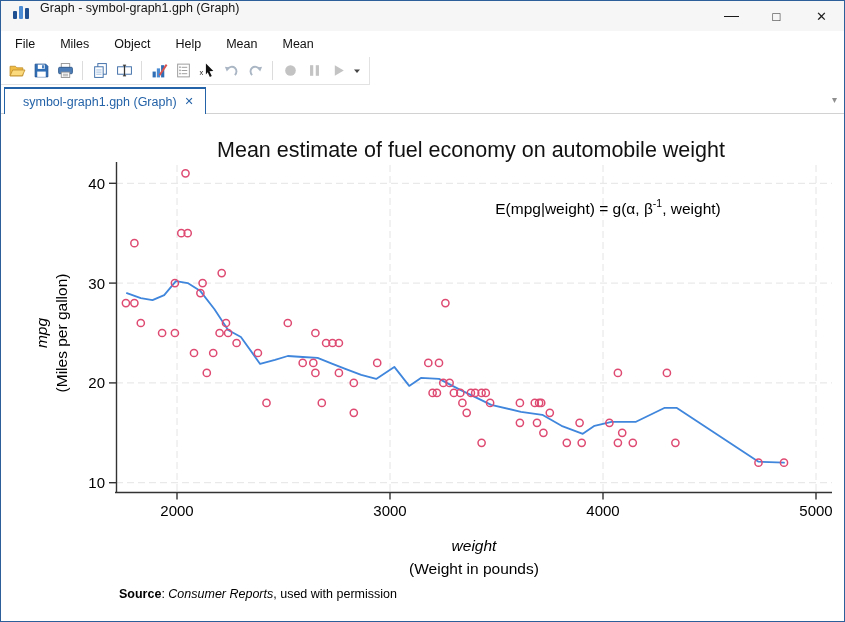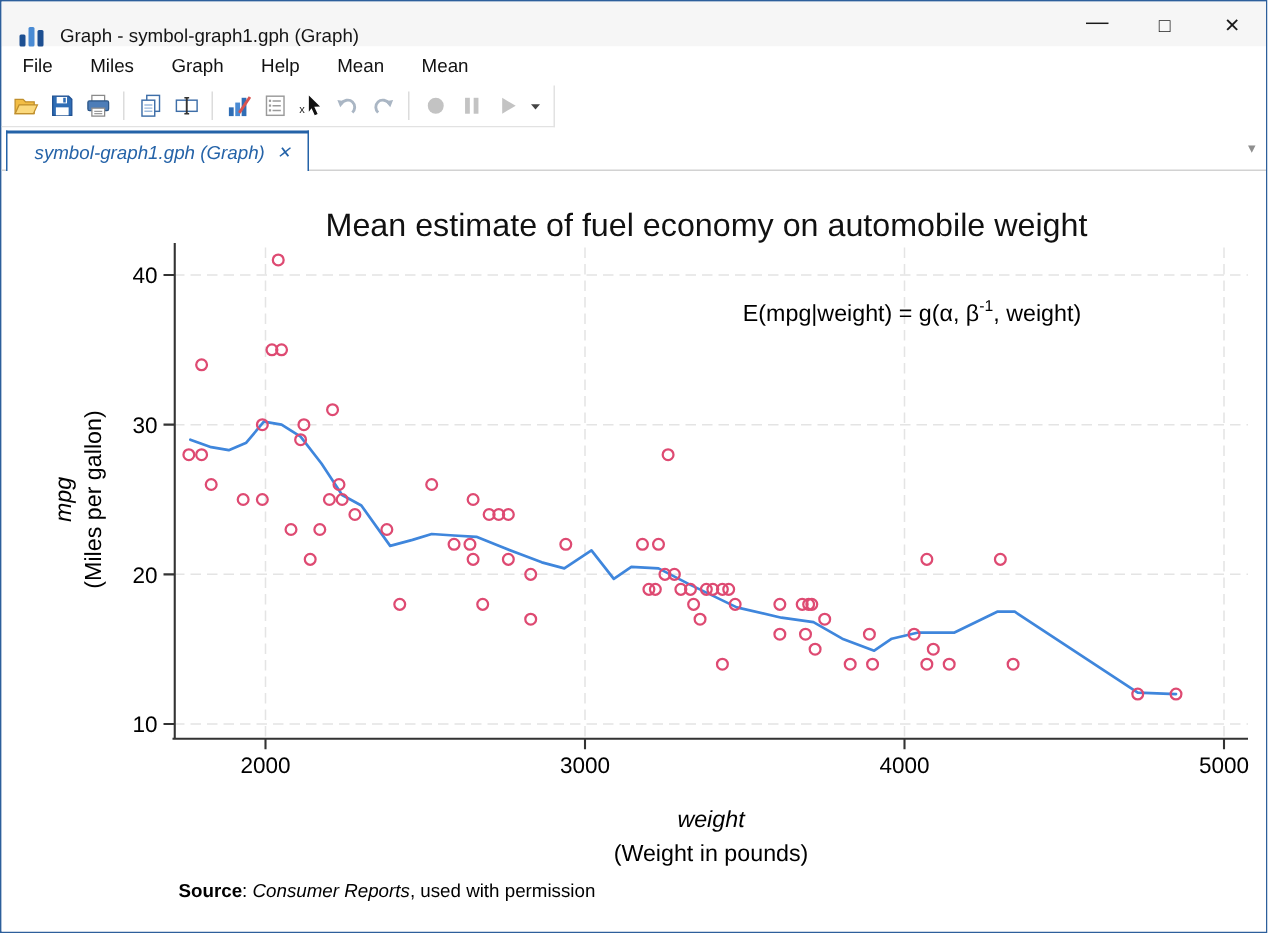--- a/index.html
+++ b/index.html
@@ -1,39 +1,39 @@
 <!DOCTYPE html>
 <html><head>
 <meta charset="utf-8">
 <style>
   html,body{margin:0;padding:0;background:#fff;font-family:"Liberation Sans",sans-serif;}
   .window{width:845px;height:622px;box-sizing:border-box;border:1px solid #2d5f9b;background:#fff;position:relative;overflow:hidden;}
   
-  .titlebar{height:30px;background:#f6f6f6;display:flex;align-items:flex-end;padding-left:12px;}
+  .titlebar{height:30px;background:#f6f6f6;display:flex;align-items:flex-start;padding-left:12px;}
   .app-icon{width:18px;height:18px;display:flex;align-items:flex-end;gap:2px;}
   .app-icon i{display:block;width:4px;border-radius:1px;}
   .app-icon .b1{height:8px;background:#1d4f91;}
   .app-icon .b2{height:13px;background:#4a8bd4;}
   .app-icon .b3{height:11px;background:#1d4f91;}
   .win-title{font-size:12.5px;color:#141414;margin-left:9px;}
   .win-controls{margin-left:auto;display:flex;height:30px;}
   .win-btn{width:45px;display:flex;align-items:center;justify-content:center;font-size:13px;color:#1a1a1a;cursor:default;}
   .win-btn.min{font-size:15px;padding-bottom:4px;}
   
   .menubar{height:26px;display:flex;align-items:center;padding-left:12px;gap:21px;font-size:12.5px;color:#111;background:#fff;}
   .menu-item{padding:2px 2px;}
   
   .toolbar{height:27px;display:inline-flex;align-items:center;padding:0 6px 0 5px;gap:2px;background:#fff;border-right:1px solid #e2e2e2;border-bottom:1px solid #e2e2e2;}
   .tbtn{width:22px;height:22px;display:flex;align-items:center;justify-content:center;}
   .tbtn svg{width:17px;height:17px;}
   .tsep{width:1px;height:19px;background:#dcdcdc;margin:0 4px;}
   .tcaret{width:12px;display:flex;align-items:center;justify-content:center;}
   
   .tabrow{height:28px;background:#fff;border-bottom:1px solid #d2d2d2;display:flex;align-items:flex-end;position:relative;}
-  .tab{height:27px;box-sizing:border-box;margin:0 0 -1px 3px;background:#fff;border:1px solid #2563a8;border-top-width:2px;border-bottom:none;width:202px;display:flex;align-items:center;padding:0 12px 0 18px;color:#2563a8;font-size:12.5px;font-style:italic;}
+  .tab{height:27px;box-sizing:border-box;margin:0 0 -1px 3px;background:#fff;border:1px solid #2563a8;border-top-width:2px;border-bottom:none;width:202px;display:flex;align-items:center;padding:0 12px 0 18px;color:#2563a8;font-size:12.5px;}
   .tab-label{flex:1;text-align:center;white-space:nowrap;}
   .tab-close{font-size:11px;margin-left:8px;color:#2563a8;}
   .tabbar-caret{position:absolute;right:7px;bottom:8px;font-size:10px;color:#8f8f8f;line-height:1;}
   
   .canvas{height:509px;background:#fff;position:relative;}
   .grid{stroke:#e4e4e4;stroke-width:1;stroke-dasharray:7 4;fill:none;}
   .axis{stroke:#333;stroke-width:1.4;fill:none;}
   .tick{font-family:"Liberation Sans",sans-serif;font-size:15px;fill:#000;}
   .pt{fill:none;stroke:#de4a72;stroke-width:1.5;}
   .fit{fill:none;stroke:#3f86dc;stroke-width:1.8;stroke-linejoin:round;stroke-linecap:round;}
@@ -63,21 +63,21 @@
       <div class="win-btn min">—</div>
       <div class="win-btn">□</div>
       <div class="win-btn">✕</div>
     </div>
   </div>
 
   
   <div class="menubar">
     <span class="menu-item">File</span>
     <span class="menu-item">Miles</span>
-    <span class="menu-item">Graph</span>
+    <span class="menu-item">Object</span>
     <span class="menu-item">Help</span>
     <span class="menu-item">Mean</span>
     <span class="menu-item">Mean</span>
   </div>
 
   
   <div class="toolbar">
     <div class="tbtn">
       <svg viewBox="0 0 16 16">
         <path d="M1 13 L1 4 L6 4 L7.5 5.5 L13 5.5 L13 13 Z" fill="#f2bd45" stroke="#c08f2c" stroke-width="0.8"></path>

